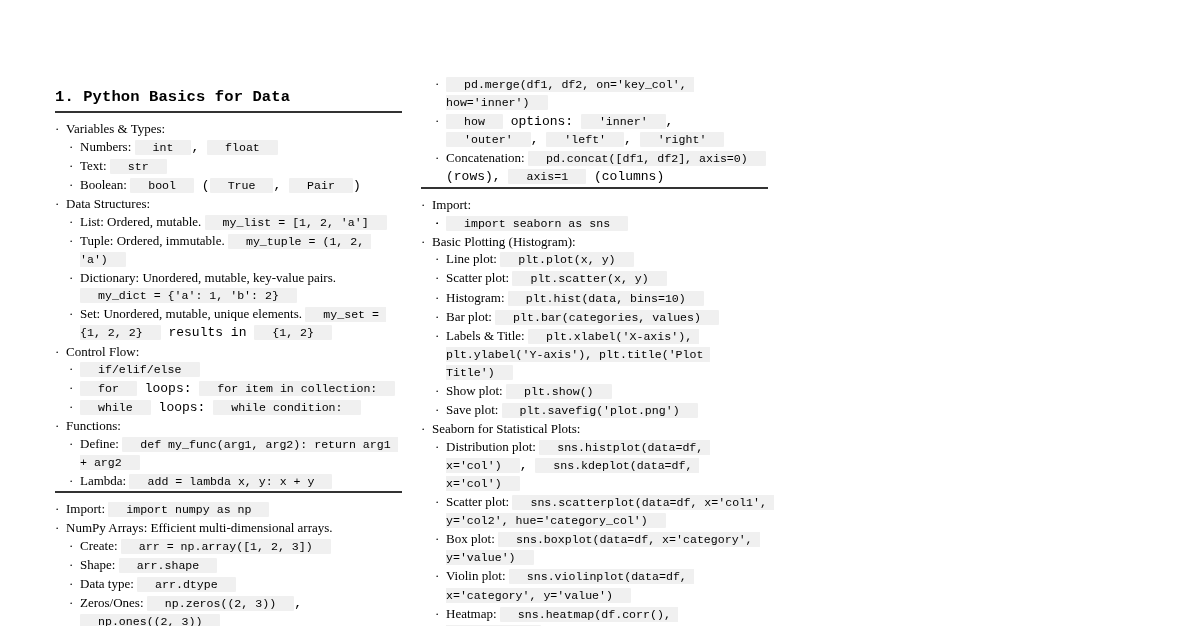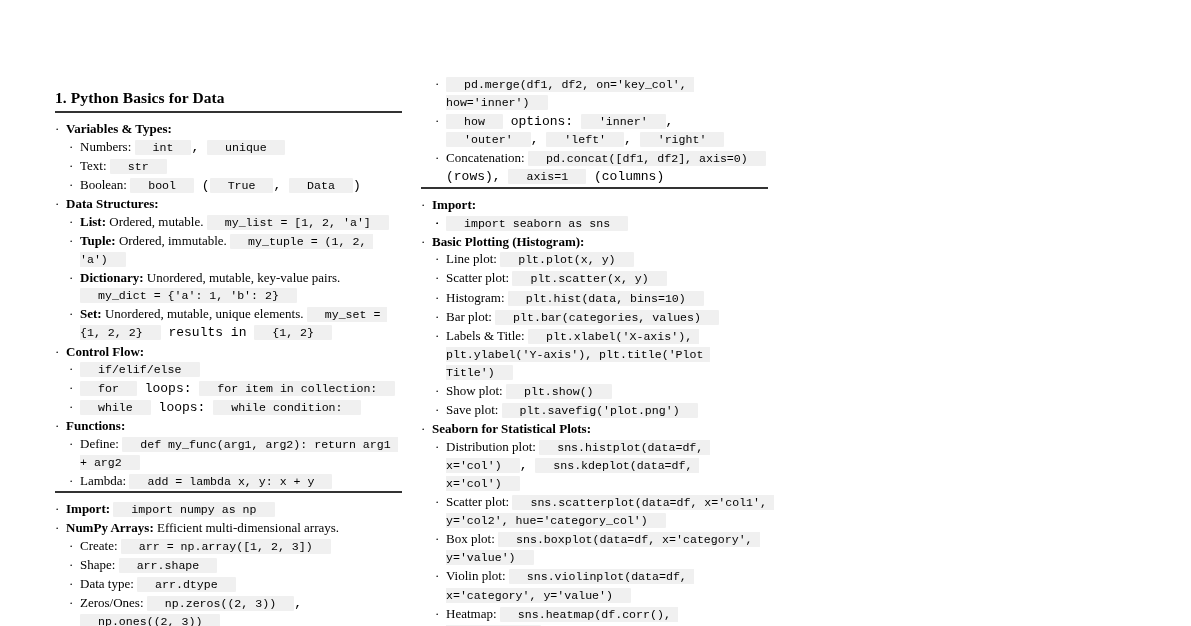--- a/index.html
+++ b/index.html
@@ -37,21 +37,21 @@
   }
   .col-left  { left: 0px; }
   .col-right { left: 366px; }
 
   
   .col-inner { position: relative; }
   .col-left .col-inner  { top: 88px; }
   .col-right .col-inner { top: 75px; }
 
   h2.section-heading {
-    font-family: Liberation Serif, serif;
+    font-family: Liberation Mono, monospace;
     font-size: 15.5px;
     font-weight: bold;
     line-height: 1.25;
     margin: 0;
     padding: 0 0 4px 0;
     letter-spacing: 0.1px;
   }
   .rule {
     height: 0;
     border: 0;
@@ -78,21 +78,21 @@
   li > .bullet {
     position: absolute;
     left: 0px;
     top: 0px;
     font-size: 13px;
     line-height: 17.1px;
     color: #000;
   }
   li.lead { margin-bottom: 0.5px; }
 
-  .b { font-weight: bold; }
+  .b { font-weight: normal; }
 
   code, .code {
     font-family: "Liberation Mono", "DejaVu Sans Mono", monospace;
     font-size: 11.6px;
     background: #f0f0f0;
     padding: 1px 18px;
     border-radius: 1px;
     white-space: pre-wrap;
     line-height: 17.1px;
   }
@@ -114,29 +114,29 @@
 
         <ul class="lvl1">
 
           <li class="lead">
             <span class="bullet">·</span>
             <span class="b">Variables &amp; Types:</span>
           </li>
           <ul class="lvl2">
             <li>
               <span class="bullet">·</span>
-              <span class="txt">Numbers: </span><code>int</code><span class="sep">, </span><code>unique</code>
+              <span class="txt">Numbers: </span><code>int</code><span class="sep">, </span><code>float</code>
             </li>
             <li>
               <span class="bullet">·</span>
               <span class="txt">Text: </span><code>str</code>
             </li>
             <li>
               <span class="bullet">·</span>
-              <span class="txt">Boolean: </span><code>bool</code><span class="sep"> (</span><code>True</code><span class="sep">, </span><code>Data</code><span class="sep">)</span>
+              <span class="txt">Boolean: </span><code>bool</code><span class="sep"> (</span><code>True</code><span class="sep">, </span><code>Pair</code><span class="sep">)</span>
             </li>
           </ul>
 
           <li class="lead">
             <span class="bullet">·</span>
             <span class="b">Data Structures:</span>
           </li>
           <ul class="lvl2">
             <li>
               <span class="bullet">·</span>

